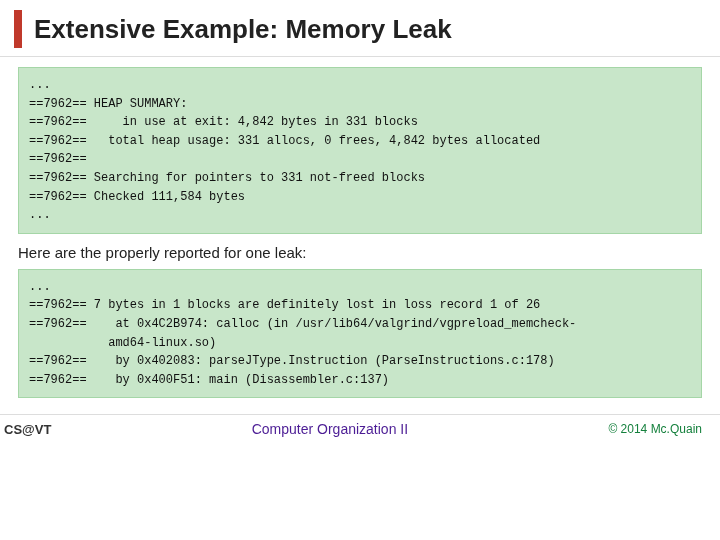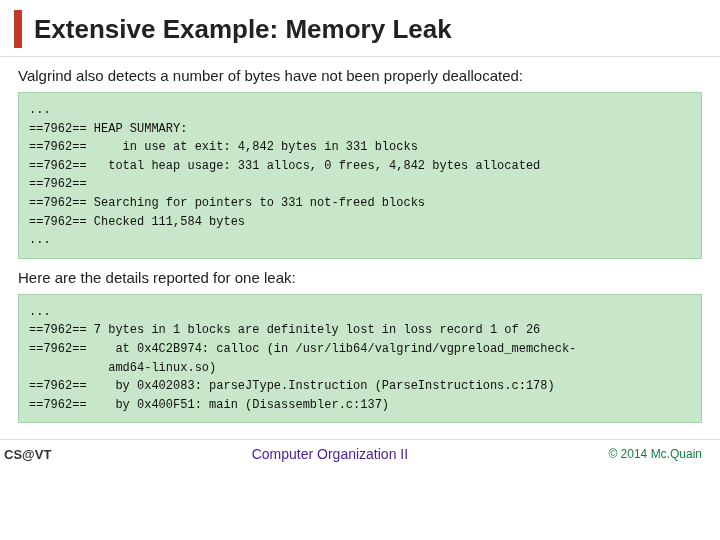--- a/index.html
+++ b/index.html
@@ -114,32 +114,31 @@
 
 <div class="slide">
 
   <div class="header">
     <div class="header-left-bar"></div>
     <div class="header-title">Extensive Example:  Memory Leak</div>
   </div>
 
   <div class="slide-body">
 
-    <p class="intro-text">Valgrind also detects a number of bytes have not been properly deallocated:</p>
 
     <div class="code-block">...
 ==7962== HEAP SUMMARY:
 ==7962==     in use at exit: 4,842 bytes in 331 blocks
 ==7962==   total heap usage: 331 allocs, 0 frees, 4,842 bytes allocated
 ==7962==
 ==7962== Searching for pointers to 331 not-freed blocks
 ==7962== Checked 111,584 bytes
 ...</div>
 
-    <p class="section-text">Here are the details reported for one leak:</p>
+    <p class="section-text">Here are the properly reported for one leak:</p>
 
     <div class="code-block">...
 ==7962== 7 bytes in 1 blocks are definitely lost in loss record 1 of 26
 ==7962==    at 0x4C2B974: calloc (in /usr/lib64/valgrind/vgpreload_memcheck-
            amd64-linux.so)
 ==7962==    by 0x402083: parseJType.Instruction (ParseInstructions.c:178)
 ==7962==    by 0x400F51: main (Disassembler.c:137)</div>
 
   </div>
 

